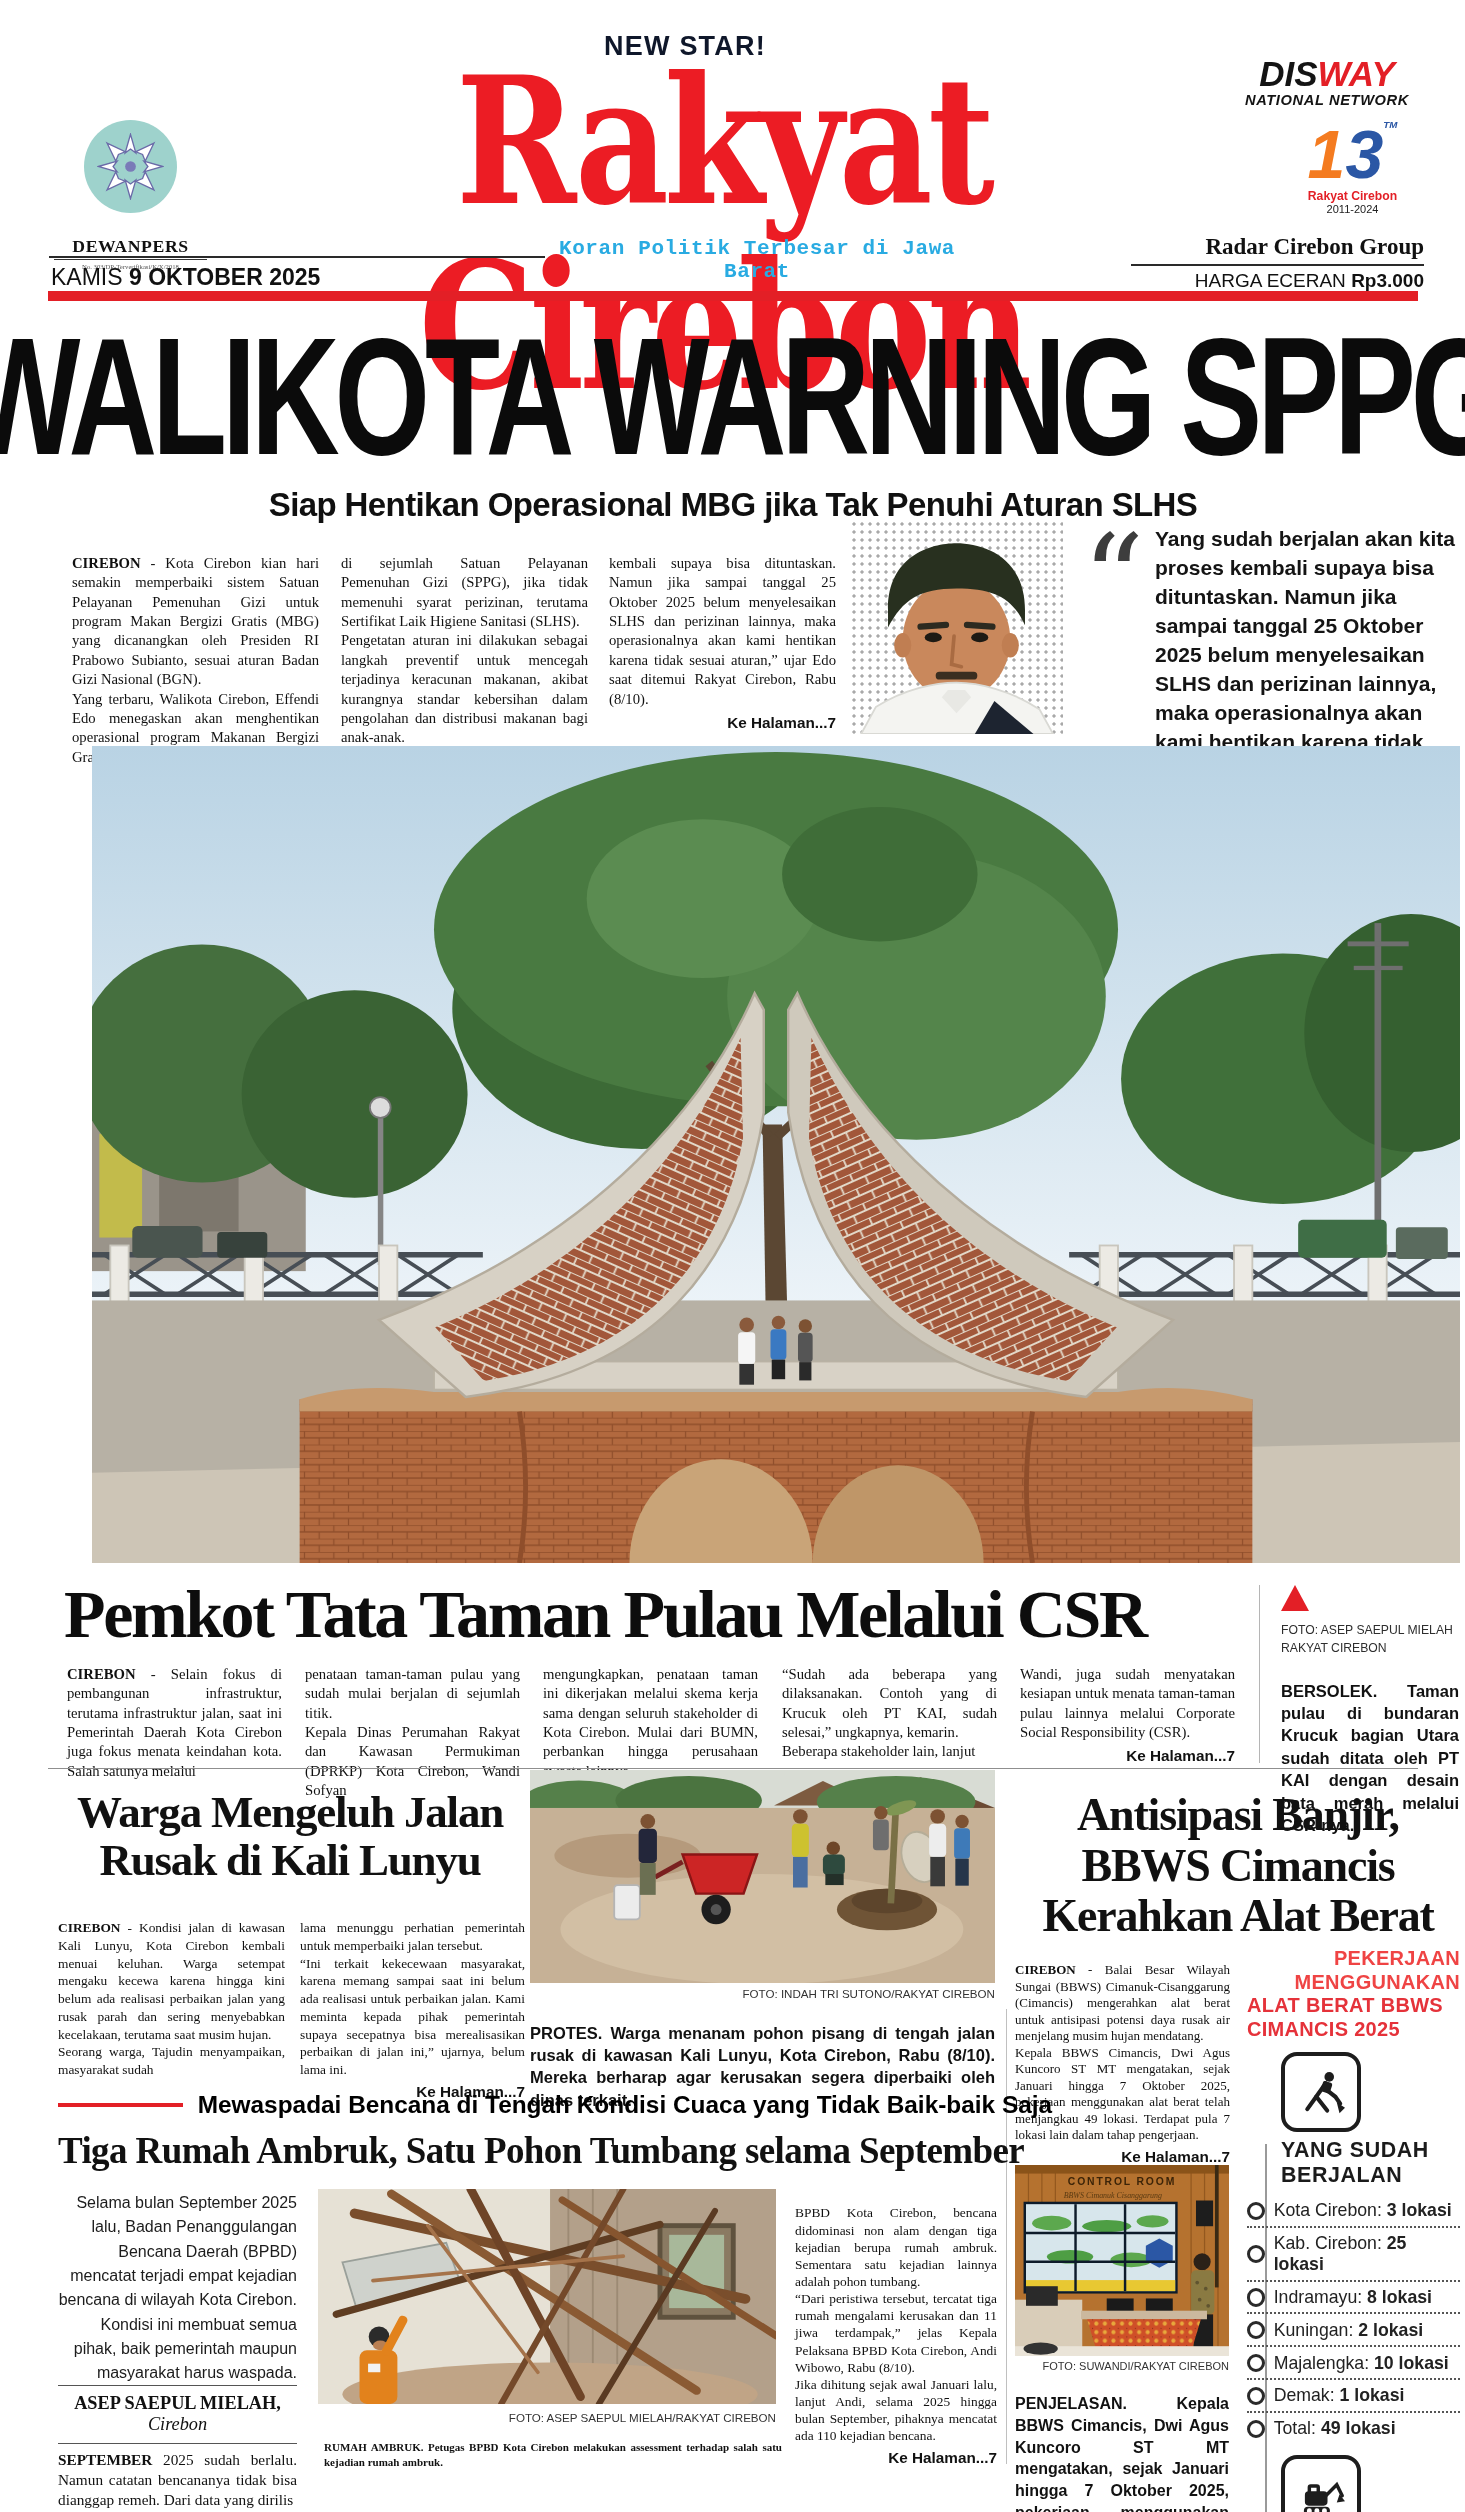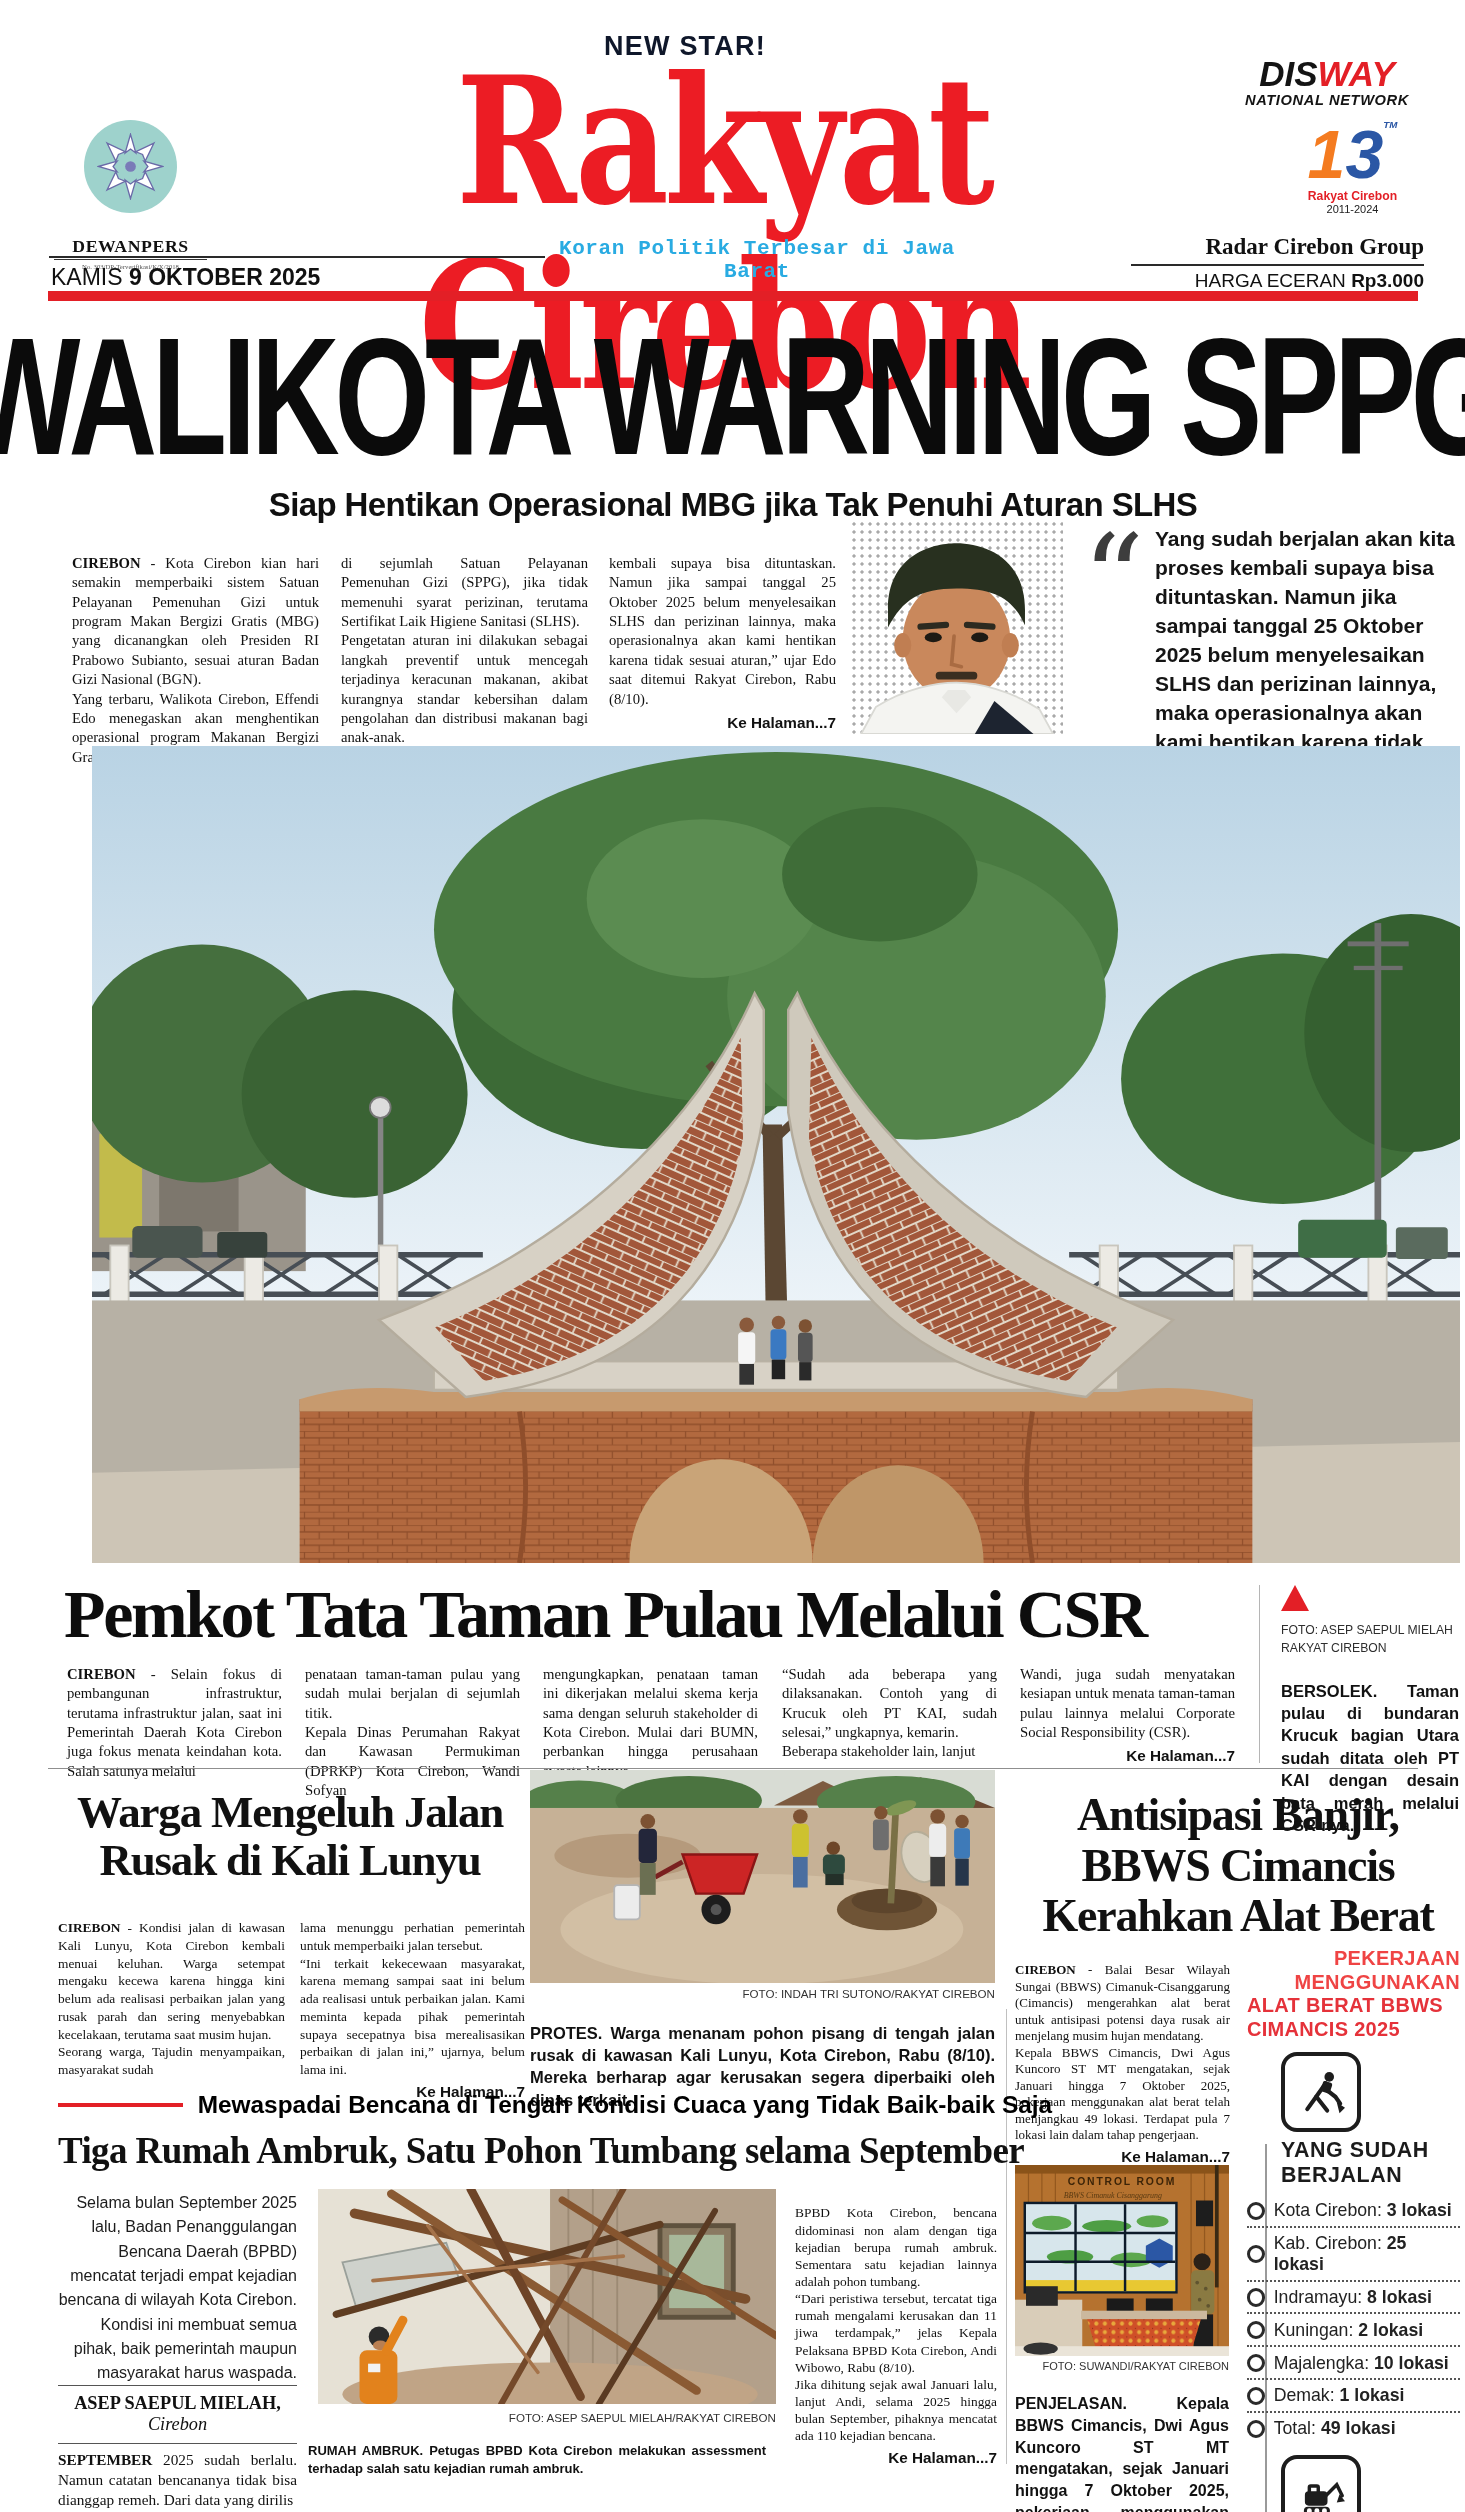--- a/index.html
+++ b/index.html
@@ -125,21 +125,21 @@
      color:#000000;white-space:nowrap;}
   .tr-headline{top:2129px;left:58px;width:943px;text-align:center;font-weight:700;font-size:37px;
      letter-spacing:-0.6px;white-space:nowrap;}
   .tr-intro{top:2191px;left:58px;width:239px;text-align:right;font-family:"Liberation Sans","DejaVu Sans",sans-serif;
      font-size:16px;line-height:1.52;font-weight:500;color:#1c1c1c;}
   .byline{top:2385px;left:58px;width:239px;text-align:center;border-top:1.8px solid #555;
      border-bottom:1.8px solid #555;padding:7.3px 0;font-size:18.3px;}
   .sep-text{top:2435px;left:58px;width:239px;font-size:15.3px;line-height:1.3;}
   .ambruk{left:318px;top:2189px;width:458px;height:215px;overflow:hidden;}
   .ambruk-credit{top:2411px;left:318px;width:458px;text-align:right;font-size:11.6px;color:#333;}
-  .ambruk-caption{top:2429px;left:308px;width:458px;font-size:13px;}
+  .ambruk-caption{top:2429px;left:324px;width:458px;font-size:11px;font-family:Liberation Serif, serif;}
   .bpbd-col{top:2191px;left:795px;width:202px;font-size:13.4px;line-height:1.28;}
 </style>
 </head>
 <body>
 
 <div id="page">
 
   <div class="abs newstar sans">NEW STAR!</div>
 
   <div class="abs dewan">

